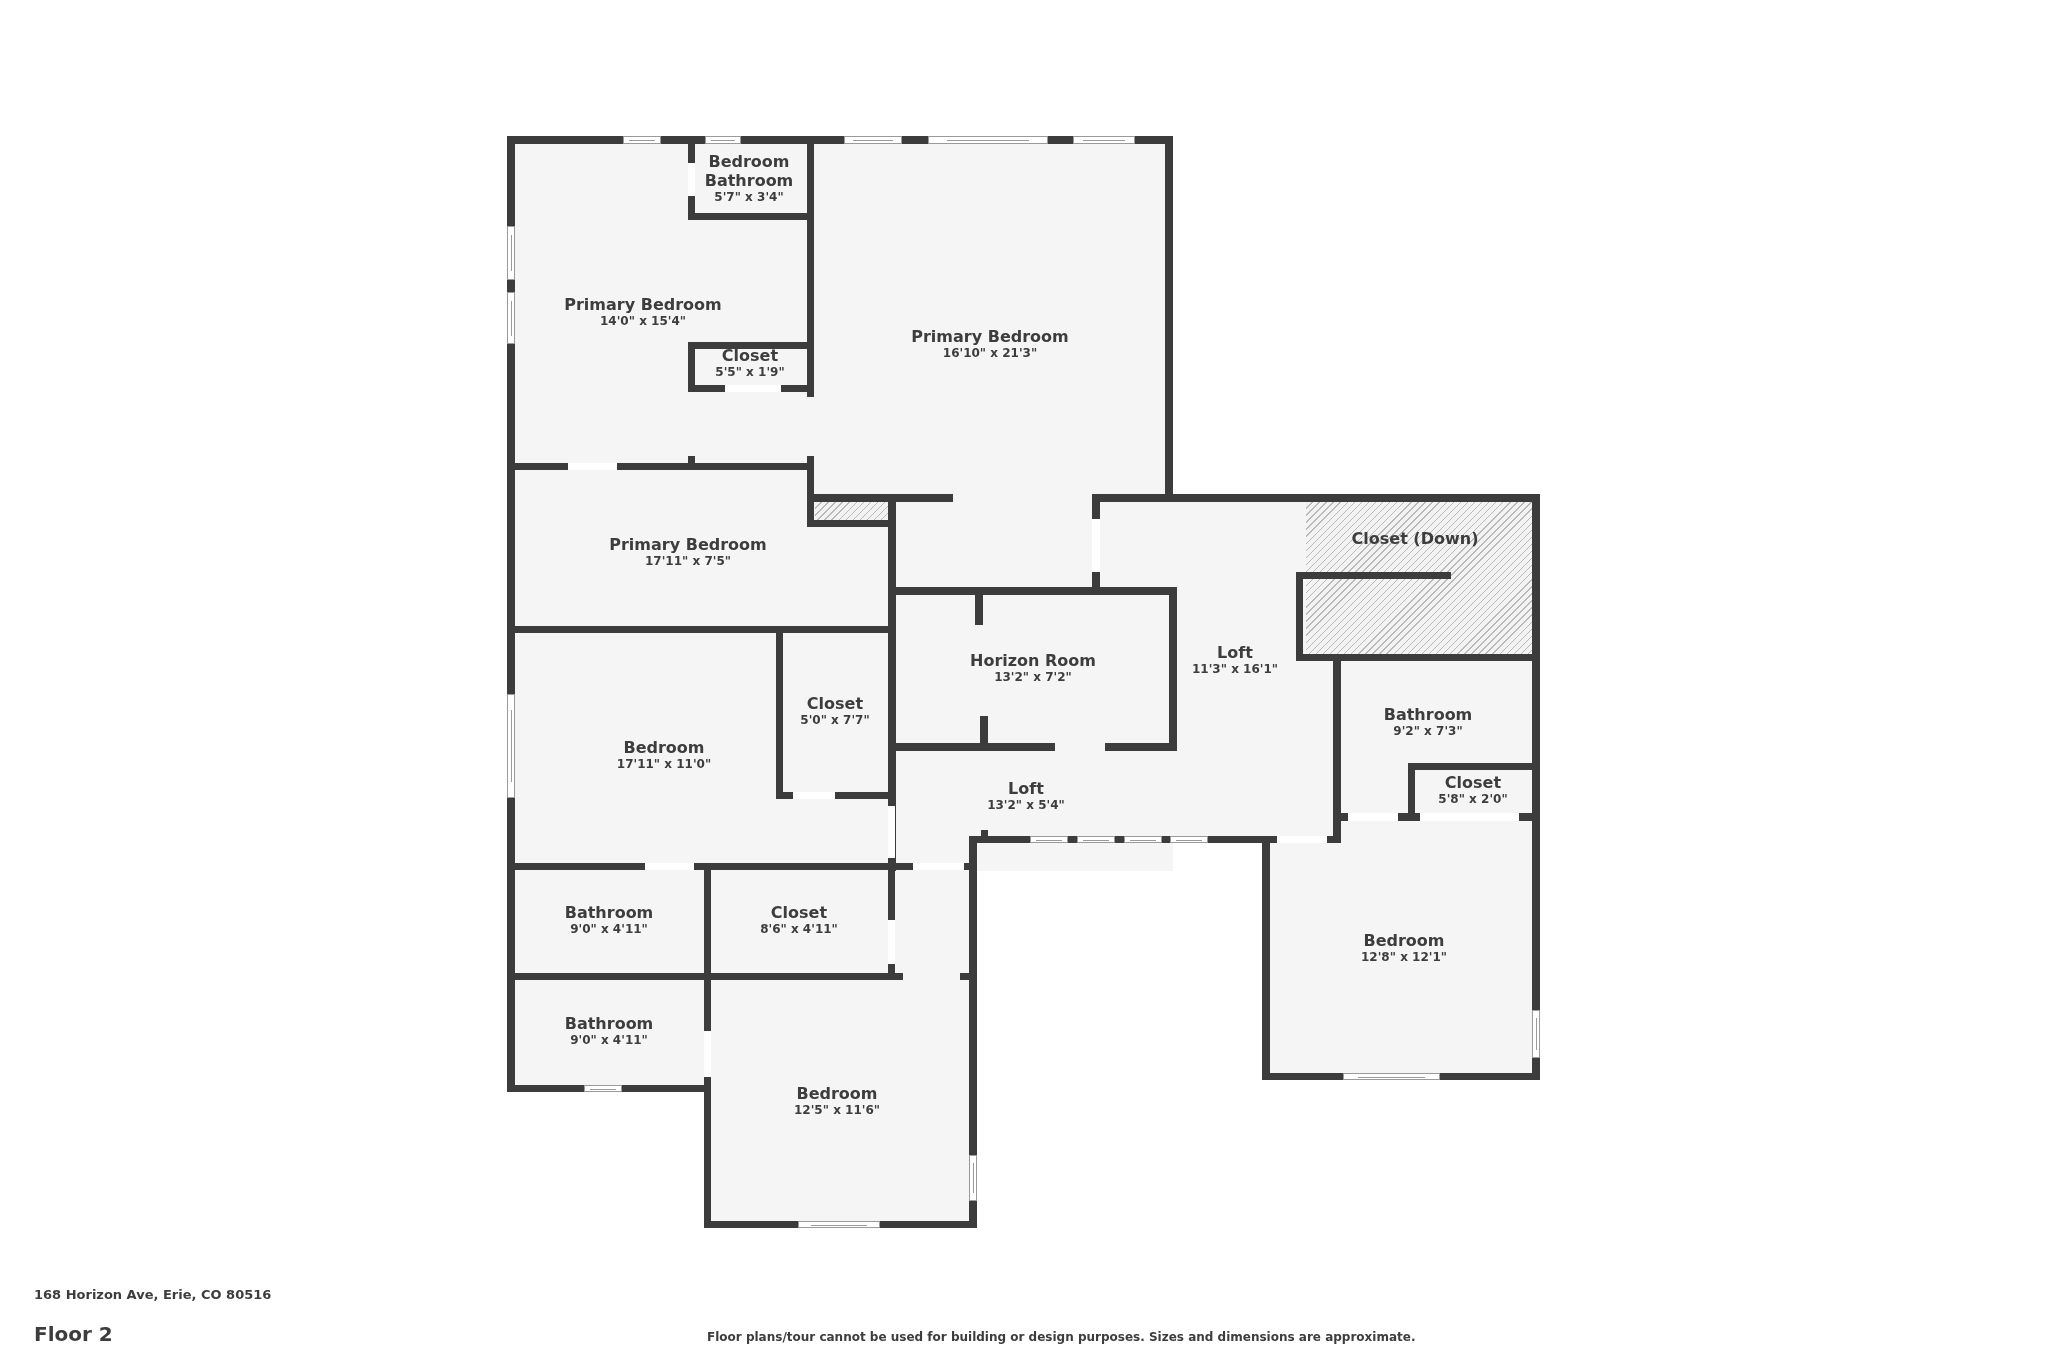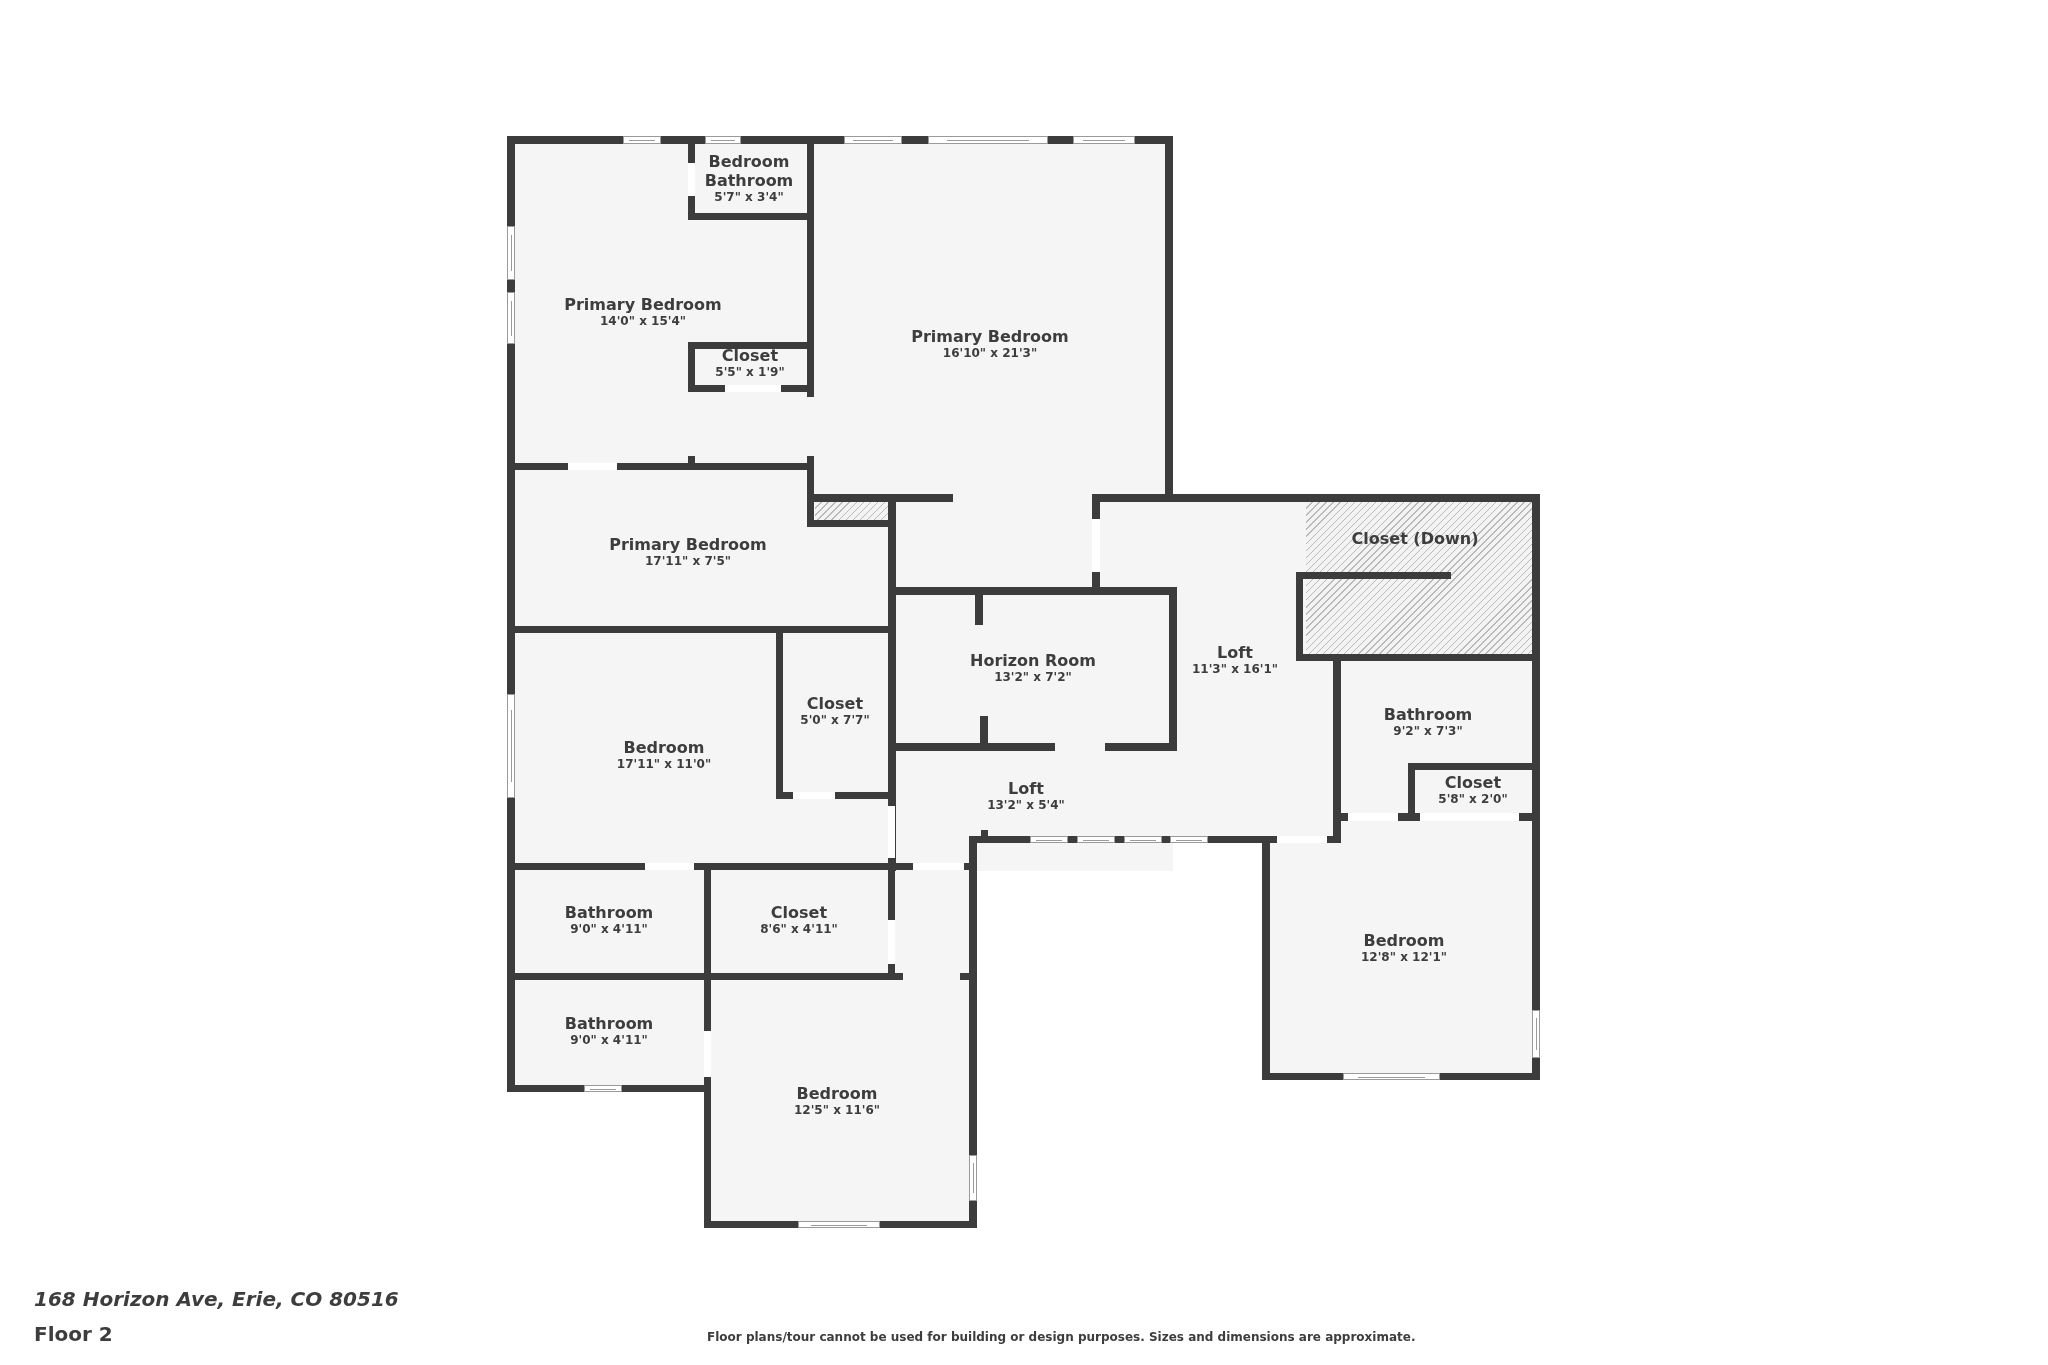--- a/index.html
+++ b/index.html
@@ -185,15 +185,15 @@
   <div class="label" style="left:1404px;top:948px;">
     <span class="n">Bedroom</span>
     <span class="d">12'8" x 12'1"</span>
   </div>
   <div class="label" style="left:837px;top:1101px;">
     <span class="n">Bedroom</span>
     <span class="d">12'5" x 11'6"</span>
   </div>
 </div>
 
-<div class="foot" style="left:34px;top:1287px;font-size:20px;font-style:italic;">168 Horizon Ave, Erie, CO 80516</div>
+<div class="foot" style="left:34px;top:1287px;font-size:13px;">168 Horizon Ave, Erie, CO 80516</div>
 <div class="foot" style="left:34px;top:1322px;font-size:20px;">Floor 2</div>
 <div class="foot" style="left:707px;top:1330px;font-size:12px;">Floor plans/tour cannot be used for building or design purposes. Sizes and dimensions are approximate.</div>
 
 </body></html>

